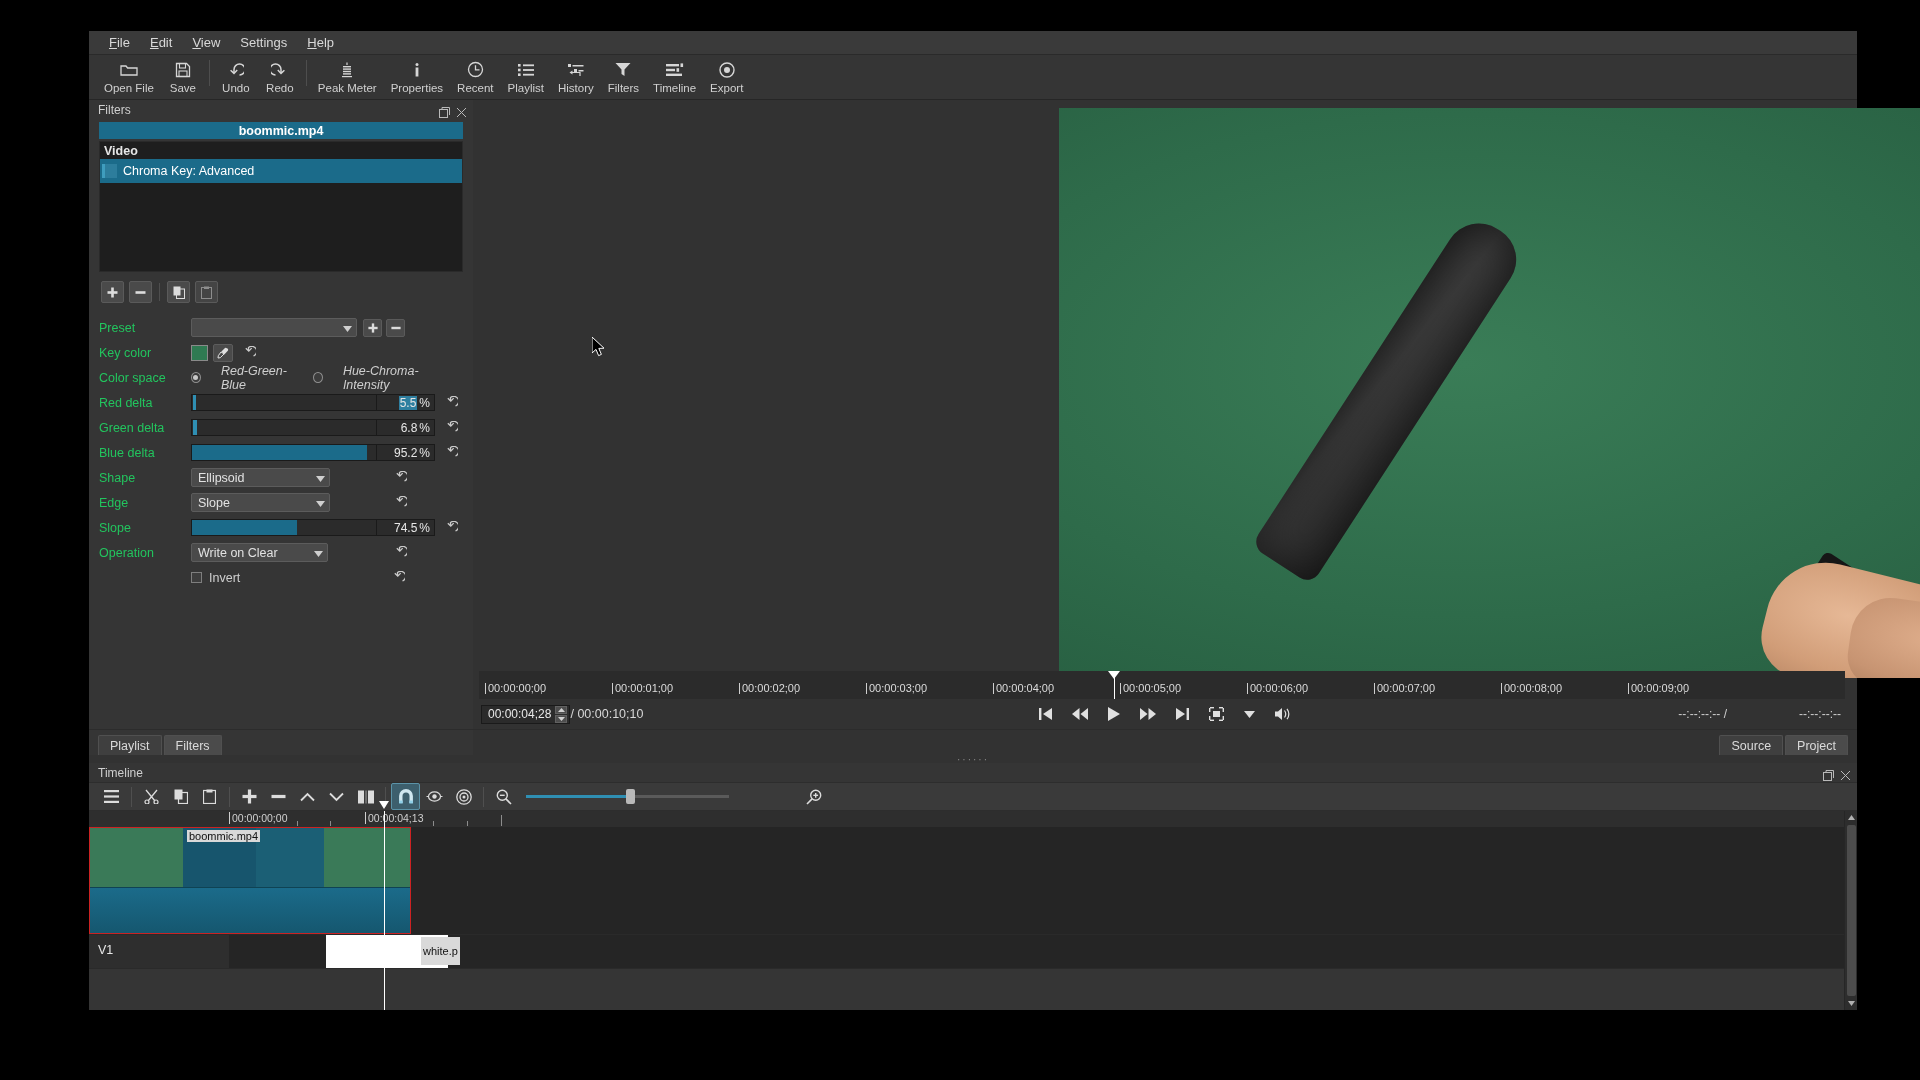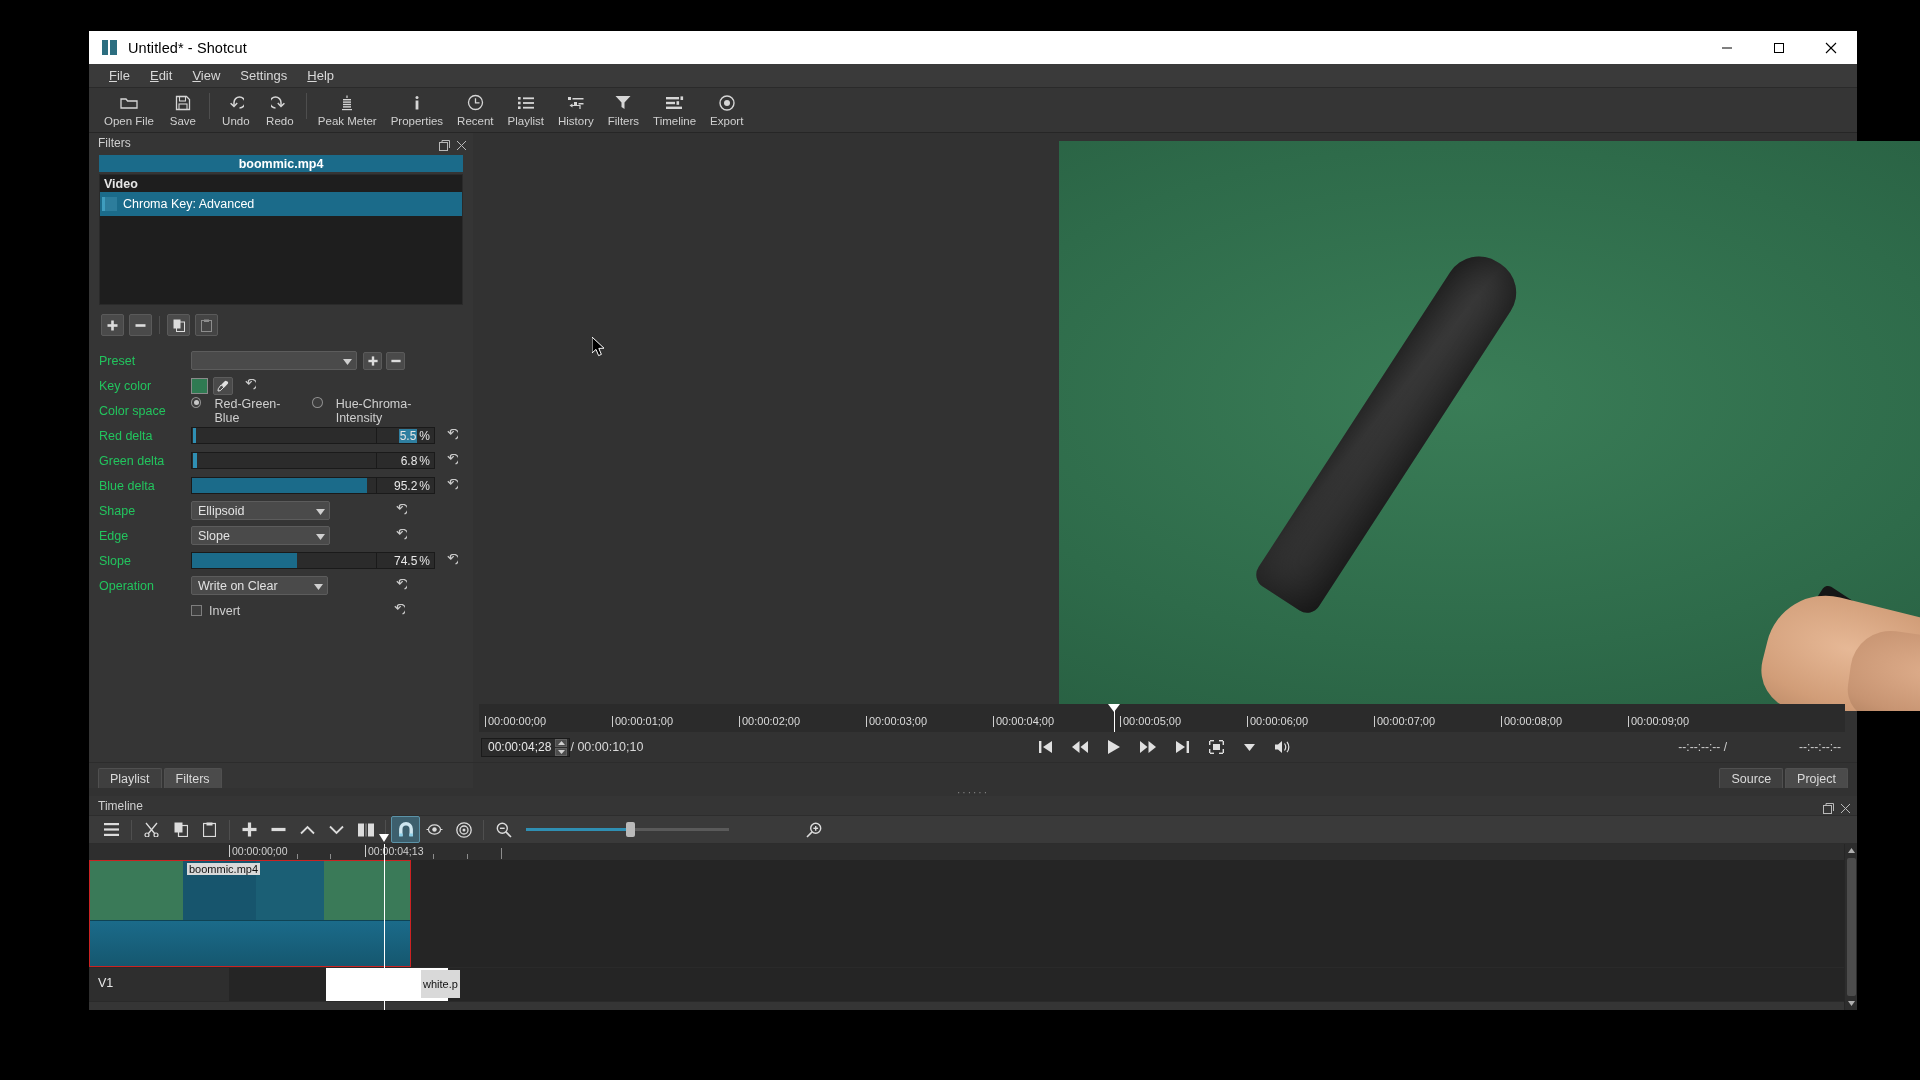--- a/index.html
+++ b/index.html
@@ -141,21 +141,21 @@
   .combo .cval { flex: 1 1 auto; }
   .combo .carrow { margin-left: 6px; color: #cfcfcf; }
 
   .swatch { width: 17px; height: 16px; border: 1px solid #8a8a8a; }
   .picker-btn {
     width: 20px; height: 18px; margin-left: 5px; background: #4a4a4a;
     border: 1px solid #5c5c5c; border-radius: 2px;
     display: flex; align-items: center; justify-content: center; color: #ddd;
   }
 
-  .radio-wrap { display: flex; gap: 13px; margin-right: 12px; }
+  .radio-wrap { display: flex; align-items: center; gap: 20px; margin-right: 12px; font-style: italic; }
   .radio {
     width: 11px; height: 11px; border-radius: 50%;
     background: #3c3c3c; border: 1px solid #8f8f8f;
     display: flex; align-items: center; justify-content: center;
   }
   .radio.on::after { content:''; width:5px;height:5px;border-radius:50%;background:#c8c8c8; }
   .radio-lbl { font-size: 12.5px; color: #cfcfcf; }
 
   
   .slider-box {
@@ -400,42 +400,20 @@
   }
 
   
   #cursor { position: absolute; left: 592px; top: 337px; z-index: 99; }
 </style>
 </head>
 <body>
 
 <div id="app-window">
 
-  <div id="titlebar">
-    <div id="title-logo"></div>
-    <div id="title-text">Untitled* - Shotcut</div>
-    <div id="win-controls">
-      <div class="win-btn">
-        <svg width="12" height="12" viewBox="0 0 12 12">
-            <line x1="1" y1="6" x2="11" y2="6" stroke="#000" stroke-width="1"></line>
-          </svg>
-      </div>
-      <div class="win-btn">
-        <svg width="12" height="12" viewBox="0 0 12 12">
-            <rect x="1.5" y="1.5" width="9" height="9" fill="none" stroke="#000" stroke-width="1"></rect>
-          </svg>
-      </div>
-      <div class="win-btn">
-        <svg width="12" height="12" viewBox="0 0 12 12">
-            <line x1="1" y1="1" x2="11" y2="11" stroke="#000" stroke-width="1.1"></line>
-            <line x1="11" y1="1" x2="1" y2="11" stroke="#000" stroke-width="1.1"></line>
-          </svg>
-      </div>
-    </div>
-  </div>
 
   <div id="menubar">
     <div class="menu-item"><u>F</u>ile</div>
     <div class="menu-item"><u>E</u>dit</div>
     <div class="menu-item"><u>V</u>iew</div>
     <div class="menu-item">Settings</div>
     <div class="menu-item"><u>H</u>elp</div>
   </div>
 
   <div id="main-toolbar">

